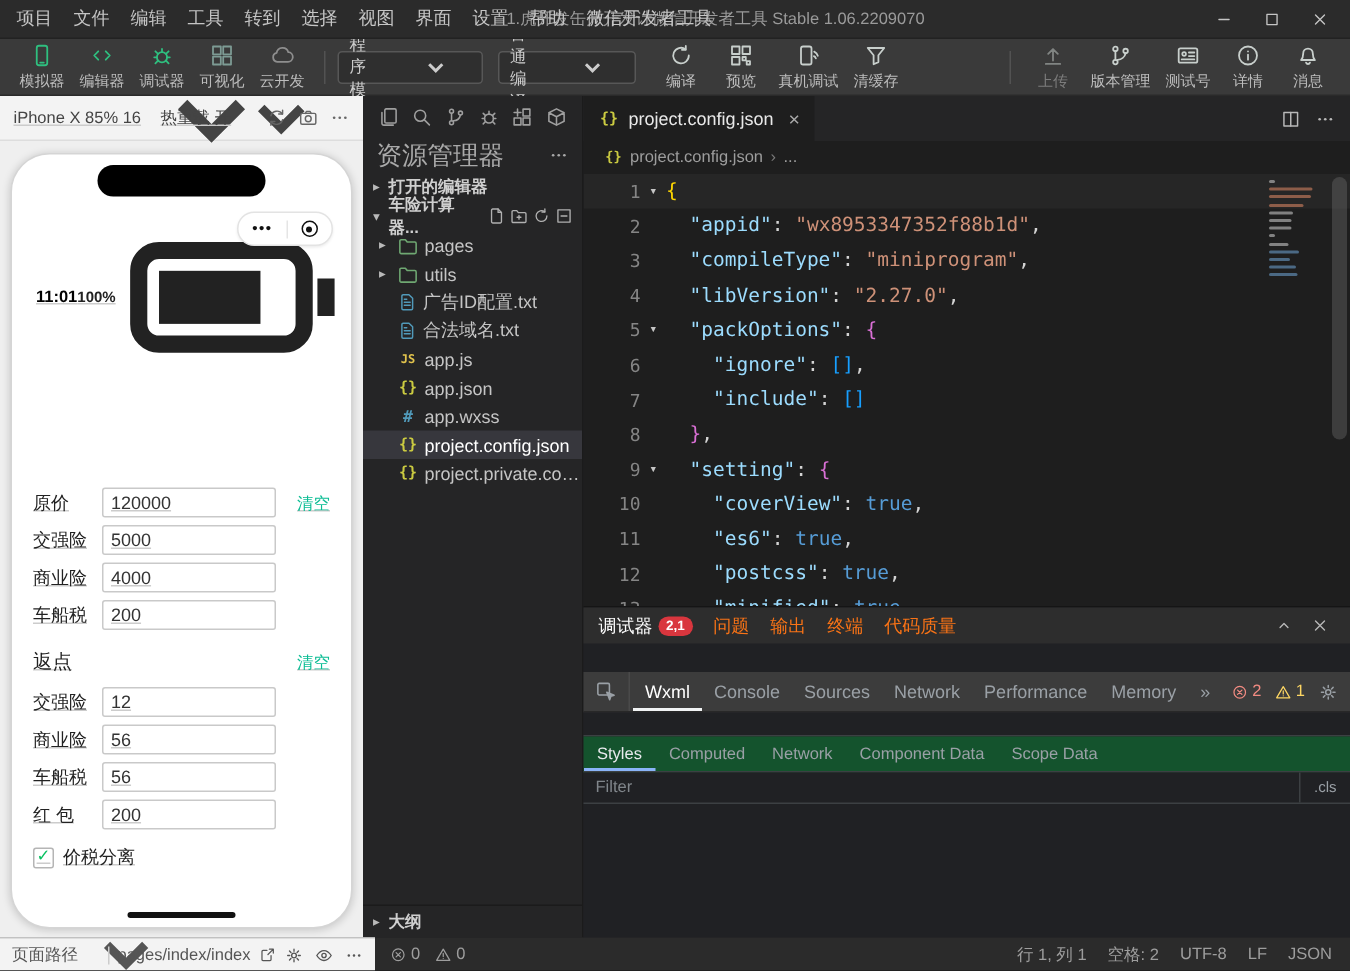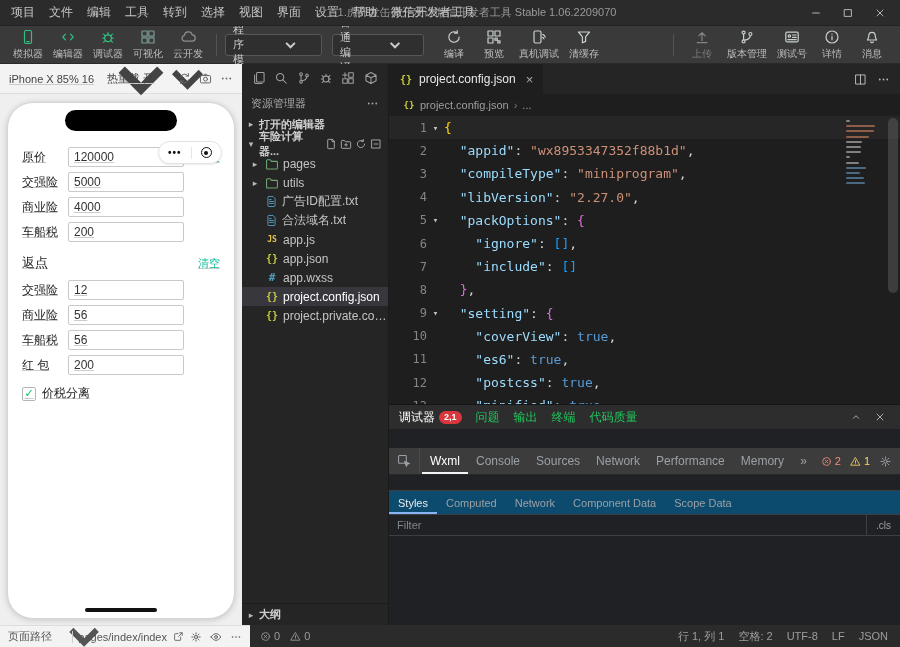--- a/index.html
+++ b/index.html
@@ -56,21 +56,21 @@
   .fclear{margin-left:auto;font-size:11px;color:var(--link-teal,#0bbd94);cursor:pointer;}
   .section-title{font-size:13px;color:#222;}
   .cb-row{display:flex;align-items:center;gap:6px;margin:10px 0 4px;font-size:12px;color:#222;cursor:pointer;}
   .cbox{width:14px;height:14px;border:1px solid #b5b5b5;border-radius:2px;background:#fff;color:var(--accent-green,#07c160);font-size:11px;font-weight:700;display:flex;align-items:center;justify-content:center;line-height:1;}
   .sum-title{font-size:13px;font-weight:700;color:#111;margin:12px 0 8px;}
   .home-bar{position:absolute;bottom:6px;left:50%;transform:translateX(-50%);width:72px;height:4px;background:#111;border-radius:2px;}
 
   
   .explorer{width:147px;background:#252526;flex:none;display:flex;flex-direction:column;border-right:1px solid #1b1b1b;min-height:0;}
   .exp-icons{height:28px;display:flex;align-items:center;justify-content:space-around;padding:0 6px;color:#9f9f9f;flex:none;}
-  .exp-header{height:22px;display:flex;align-items:center;padding:0 9px;color:#a9a9a9;font-size:11px;flex:none;}
+  .exp-header{height:22px;display:flex;align-items:center;padding:0 9px;color:#a9a9a9;font-size:17px;flex:none;}
   .exp-sec{height:20px;display:flex;align-items:center;gap:2px;padding:0 3px;font-size:11px;font-weight:700;color:#cfcfcf;flex:none;cursor:pointer;}
   .sec-acts{margin-left:auto;display:flex;gap:3px;color:#b0b0b0;padding-right:3px;}
   .twisty{width:12px;text-align:center;color:#b9b9b9;font-size:9px;flex:none;}
   .tree{flex:1;min-height:0;overflow:hidden;}
   .titem{height:19px;display:flex;align-items:center;gap:4px;padding-left:7px;font-size:12px;color:#c5c5c5;cursor:pointer;white-space:nowrap;}
   .titem.selected{background:#37373d;color:#fff;}
   .tname{overflow:hidden;text-overflow:ellipsis;}
   .fico{width:14px;flex:none;text-align:center;font-weight:700;font-family:"DejaVu Sans Mono",monospace;}
   .fico.json{color:#cbcb41;font-size:10px;}
   .fico.js{color:#e2c44d;font-size:8px;}
@@ -96,33 +96,33 @@
   .ctext{white-space:pre;}
   .tk-key{color:#9cdcfe}.tk-str{color:#ce9178}.tk-bool{color:#569cd6}.tk-pun{color:#d4d4d4}
   .tk-p1{color:#ffd700}.tk-p2{color:#da70d6}.tk-p3{color:#179fff}
   .minimap{position:absolute;right:16px;top:4px;width:38px;}
   .mm{height:2px;margin-bottom:3.2px;border-radius:1px;opacity:.8;}
   .scroll-thumb{position:absolute;right:2px;top:2px;width:10px;height:175px;background:rgba(121,121,121,.35);border-radius:5px;}
 
   
   .debugger{height:221px;flex:none;display:flex;flex-direction:column;border-top:1px solid #151515;background:#202124;min-width:0;}
   .dbg-tabs{height:24px;background:#2d2d2d;display:flex;align-items:center;gap:14px;padding:0 10px;font-size:12px;flex:none;}
-  .dbg-tab{color:#22c55e;display:flex;align-items:center;gap:4px;cursor:pointer;white-space:nowrap;}
+  .dbg-tab{color:#f97316;display:flex;align-items:center;gap:4px;cursor:pointer;white-space:nowrap;}
   .dbg-tab.active{color:#fff;}
   .badge{background:var(--error-red,#d9363e);color:#fff;border-radius:8px;font-size:9px;line-height:13px;height:13px;padding:0 5px;font-weight:700;}
   .dbg-right{margin-left:auto;display:flex;gap:12px;color:#b9b9b9;padding-right:4px;}
   .dt-toolbar{height:27px;background:#3c3c3c;display:flex;align-items:stretch;font-size:12px;color:#9aa0a6;border-bottom:1px solid #282828;flex:none;margin-top:19px;}
   .dt-inspect{padding:0 8px;display:flex;align-items:center;border-right:1px solid #4a4a4a;margin-right:2px;cursor:pointer;}
   .dt-tab{padding:0 8px;display:flex;align-items:center;cursor:pointer;white-space:nowrap;}
   .dt-tab.active{color:#fff;box-shadow:inset 0 -2px 0 #f1f3f4;}
   .dt-right{margin-left:auto;display:flex;align-items:center;gap:9px;padding-right:8px;}
   .err-ct{color:#f28b82;display:flex;align-items:center;gap:3px;font-size:11px;}
   .warn-ct{color:var(--warning-yellow,#fdd663);display:flex;align-items:center;gap:3px;font-size:11px;}
   .dom-area{height:16px;background:#202124;border-bottom:1px solid #3c4043;flex:none;}
-  .panel-tabs{height:24px;display:flex;align-items:stretch;font-size:11px;color:#9aa0a6;background:#0c4a6e;border-bottom:1px solid #3c4043;flex:none;}
+  .panel-tabs{height:24px;display:flex;align-items:stretch;font-size:11px;color:#9aa0a6;background:#14532d;border-bottom:1px solid #3c4043;flex:none;}
   .panel-tab{padding:0 9px;display:flex;align-items:center;cursor:pointer;white-space:nowrap;}
   .panel-tab.active{color:#e8eaed;box-shadow:inset 0 -2px 0 #8ab4f8;}
   .filter-row{height:21px;display:flex;align-items:stretch;border-bottom:1px solid #3c4043;flex:none;background:#202124;}
   .filter-input{flex:1;background:transparent;border:none;outline:none;color:#e8eaed;font-size:11px;padding:0 8px;font-family:inherit;}
   .filter-input::placeholder{color:#80868b;}
   .cls-btn{border-left:1px solid #3c4043;padding:0 9px;display:flex;align-items:center;font-size:10px;color:#9aa0a6;cursor:pointer;}
   .dt-body{flex:1;background:#202124;}
 
   
   .statusbar{height:22px;display:flex;align-items:stretch;background:#2b2b2b;font-size:11px;color:#9d9d9d;flex:none;}
@@ -372,20 +372,31 @@
                 <svg viewBox="0 0 16 16" fill="none" stroke="currentColor" stroke-width="1.2" stroke-linecap="round" stroke-linejoin="round">
                   <circle cx="3.4" cy="8" r="1.1" fill="currentColor" stroke="none"></circle>
                   <circle cx="8" cy="8" r="1.1" fill="currentColor" stroke="none"></circle>
                   <circle cx="12.6" cy="8" r="1.1" fill="currentColor" stroke="none"></circle>
                 </svg>
               </span>
             </span>
           </span>
       </div>
       <div class="phone">
+        <div class="p-status">
+          <span>11:01</span>
+          <span class="p-batt">
+            <span>100%</span>
+            <svg class="icw s13" viewBox="0 0 16 16" fill="none" stroke="currentColor" stroke-width="1.1">
+                <rect x="1.2" y="5" width="10.6" height="6" rx="1.3"></rect>
+                <rect x="2.5" y="6.3" width="6.5" height="3.4" fill="currentColor" stroke="none"></rect>
+                <path d="M13.2 6.8v2.4"></path>
+              </svg>
+          </span>
+        </div>
         <div class="notch"></div>
         <div class="capsule">
           <span class="cap-dots">•••</span>
           <span class="cap-sep"></span>
           <span class="cap-target"></span>
         </div>
         <div class="p-form" id="phoneForm">
             <div class="frow">
               <span class="flabel">原价</span>
               <input class="finput" value="120000" style="">

